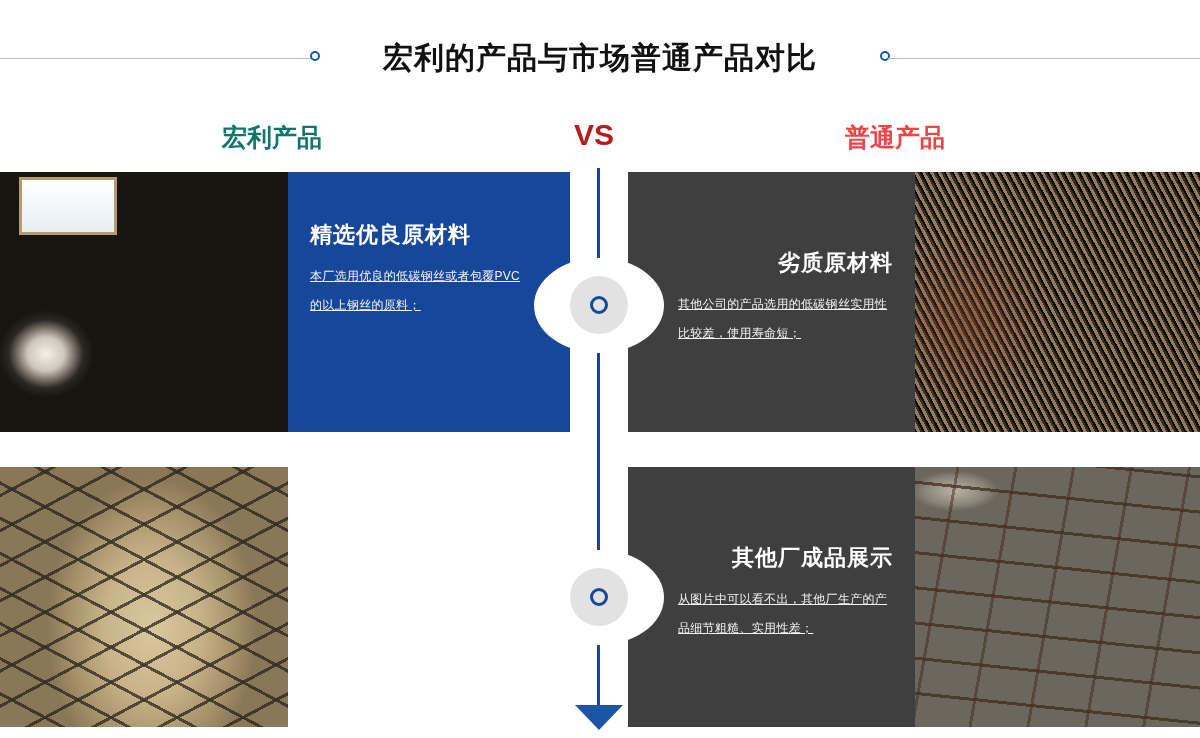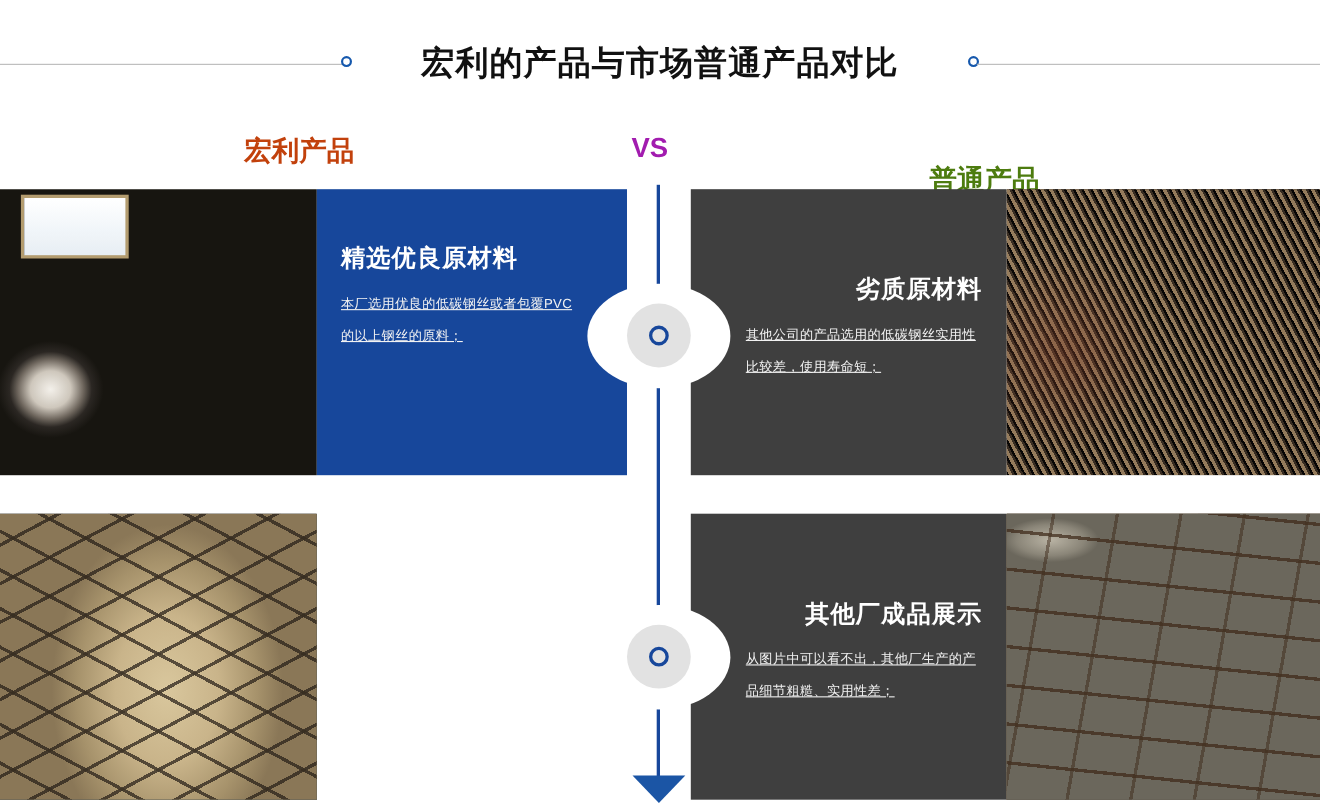--- a/index.html
+++ b/index.html
@@ -33,23 +33,23 @@
     letter-spacing:1px;
     line-height:60px;
   }
 
   
   .col-label{
     position:absolute;top:119px;
     font-size:25px;font-weight:bold;
     line-height:36px;
   }
-  .label-ours{left:222px;color:#c2410c;}
-  .label-vs{left:574px;color:#a21caf;font-size:25px;top:117px;}
-  .label-theirs{left:845px;color:#4d7c0f;margin-top:27px;}
+  .label-ours{left:222px;color:#0f766e;}
+  .label-vs{left:574px;color:#b91c1c;font-size:30px;top:117px;}
+  .label-theirs{left:845px;color:#ef4444;}
 
   
   .row{position:absolute;left:0;width:1200px;height:260px;}
   .row-1{top:172px;}
   .row-2{top:467px;}
 
   .cell{position:absolute;top:0;height:260px;overflow:hidden;}
   .photo{position:absolute;top:0;height:260px;overflow:hidden;}
 
   

